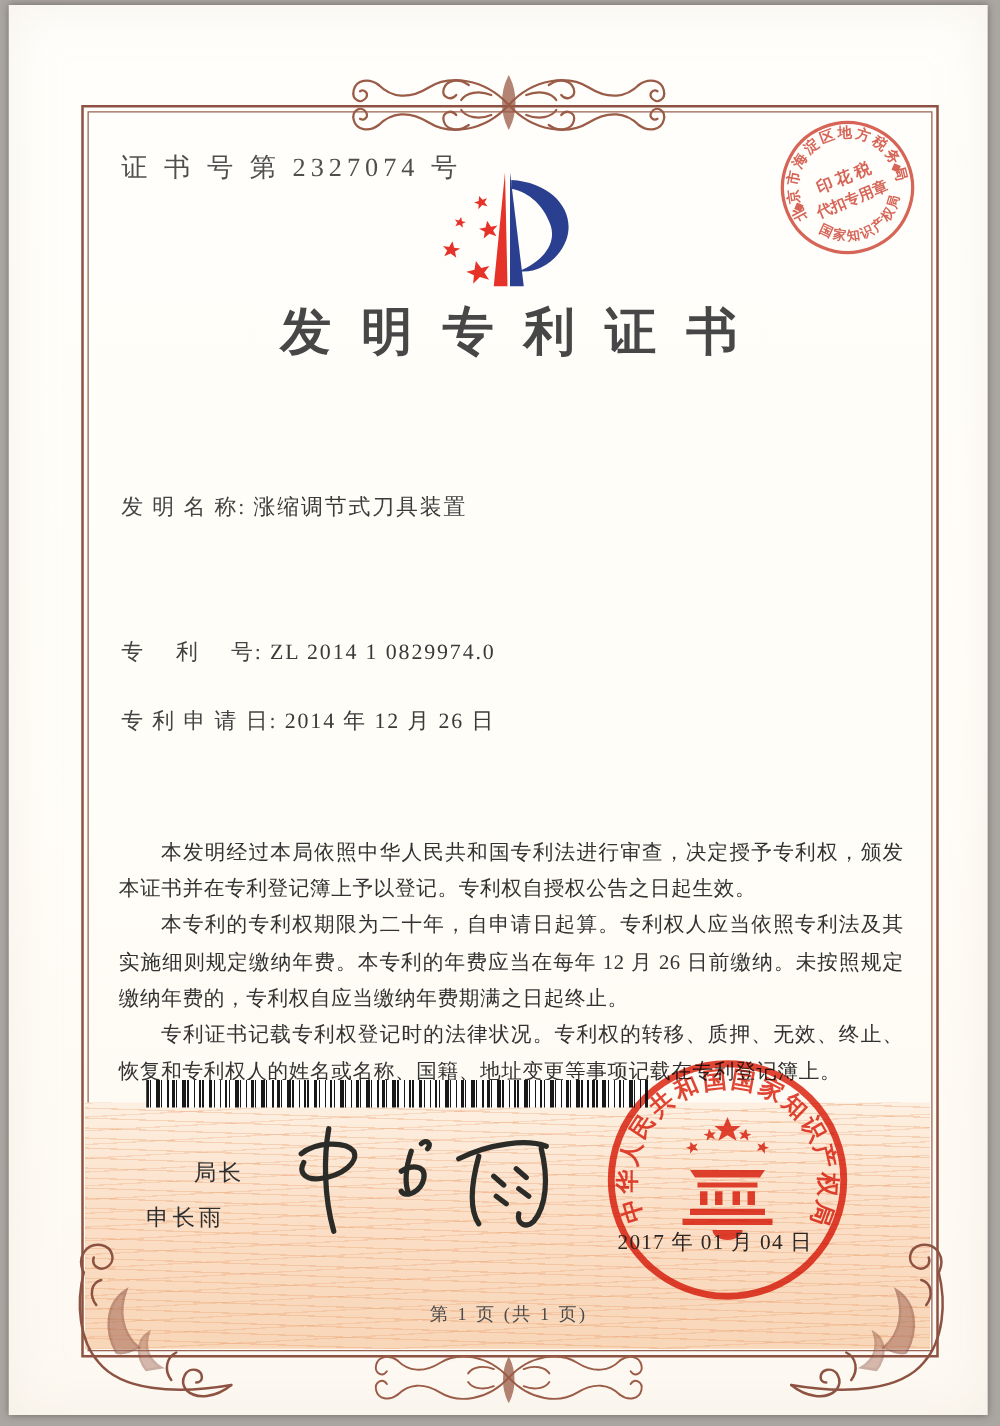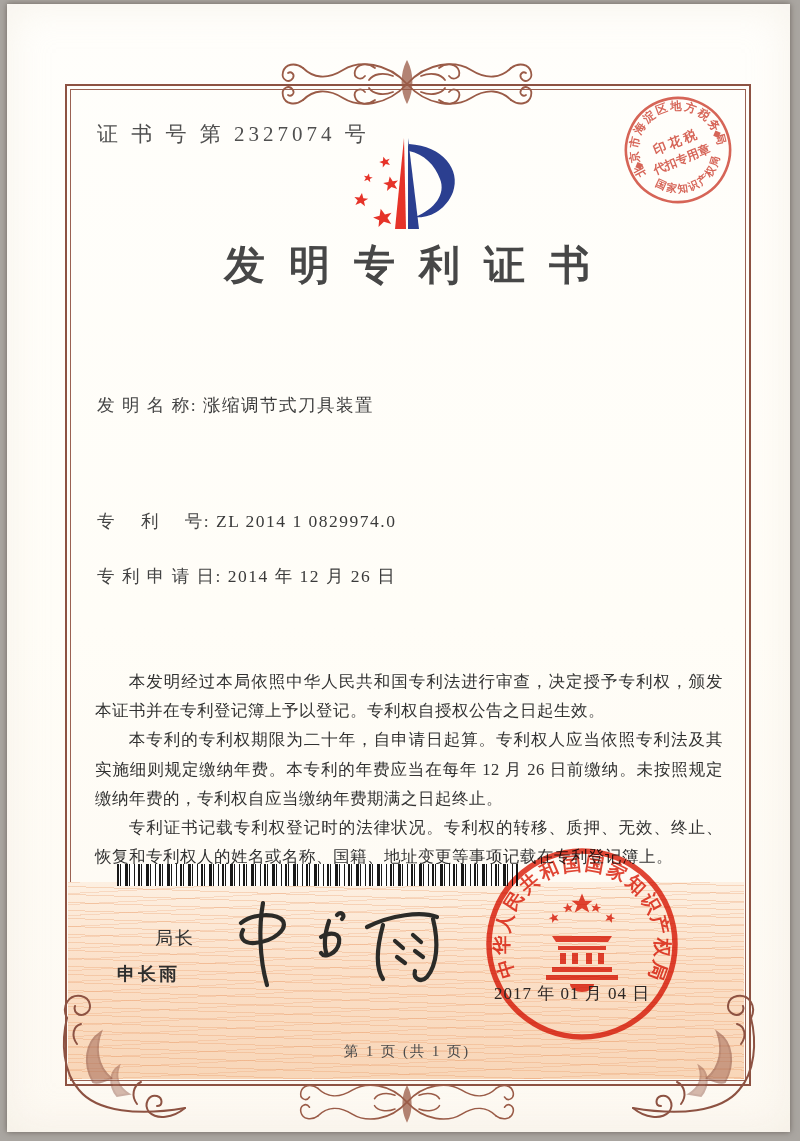--- a/index.html
+++ b/index.html
@@ -54,21 +54,21 @@
   .barcode{
     position:absolute;left:110px;top:860px;width:402px;height:22px;
     background:repeating-linear-gradient(90deg,
       #181818 0 2px,#fff 2px 3px,#181818 3px 4px,#fff 4px 8px,
       #181818 8px 11px,#fff 11px 12px,#181818 12px 13px,#fff 13px 17px,
       #181818 17px 18px,#fff 18px 21px);
   }
   .director-label{position:absolute;left:124px;top:922px;font-size:18px;color:#2e2e2e;letter-spacing:2px;
     font-family:"Liberation Sans","DejaVu Sans",sans-serif;margin-left:24px;}
   .director-name{position:absolute;left:110px;top:958px;font-size:18px;color:#2e2e2e;letter-spacing:3px;
-    font-family:"Liberation Sans","DejaVu Sans",sans-serif;font-weight:bold;}
+    font-family:"Liberation Sans","DejaVu Sans",sans-serif;}
   .signature{position:absolute;left:218px;top:893px;}
   .seal{position:absolute;left:475px;top:840px;mix-blend-mode:multiply;opacity:.93;}
   .seal-date{
     position:absolute;left:487px;top:978px;font-size:17px;color:#2b2624;
     letter-spacing:1px;z-index:6;
   }
   .tax-stamp{position:absolute;left:601px;top:76px;transform:rotate(-22deg);mix-blend-mode:multiply;opacity:.85;}
   .logo{position:absolute;left:338px;top:132px;}
   .footer{
     position:absolute;left:0;top:1038px;width:800px;text-align:center;

